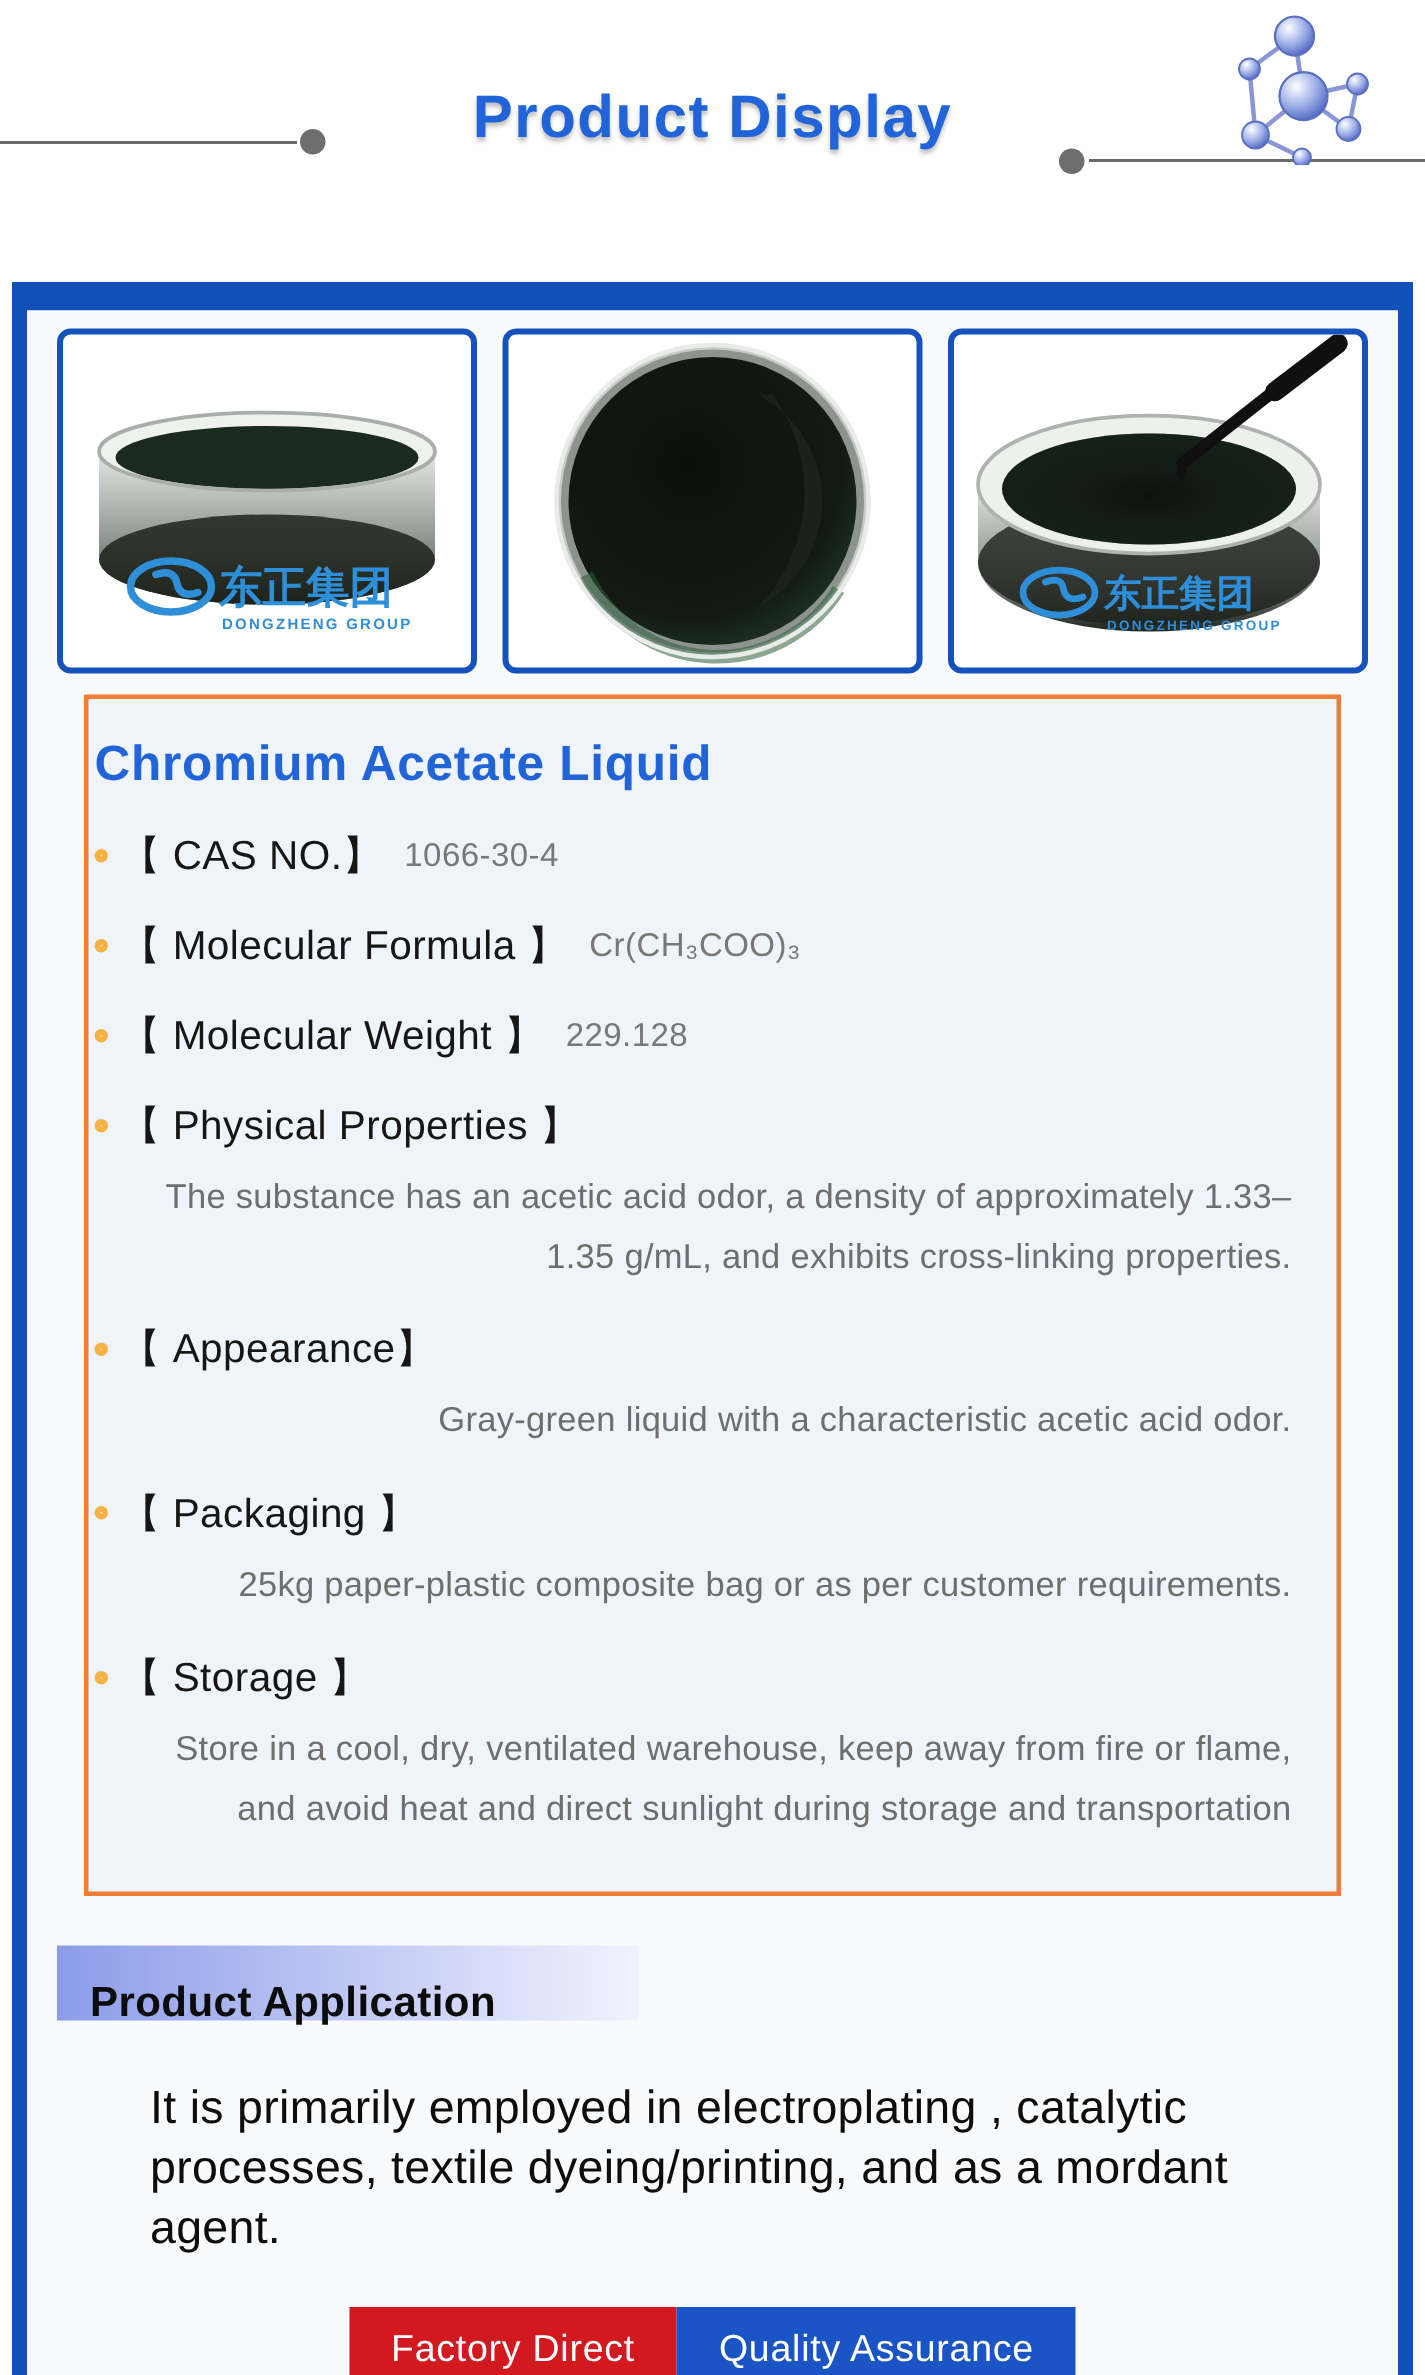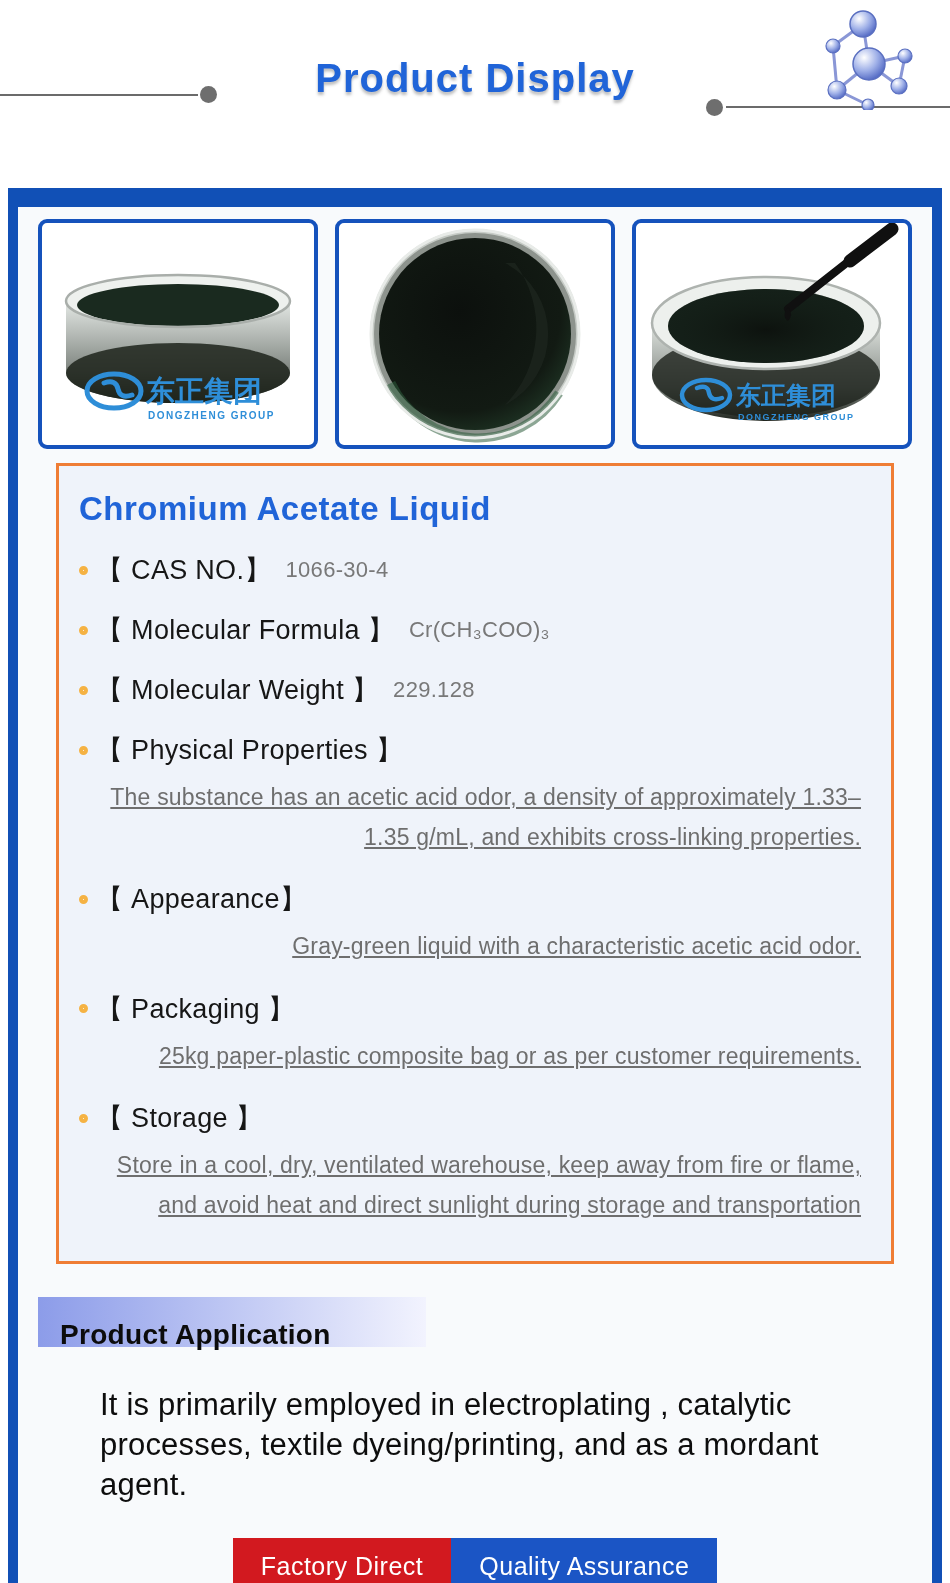--- a/index.html
+++ b/index.html
@@ -57,37 +57,37 @@
     overflow:hidden;display:flex;align-items:center;justify-content:center;text-align:right;
   }
   .photo-card svg{display:block;}
   .dish-logo-cn{font-size:29px;font-weight:bold;fill:var(--logo_blue);font-family:"Liberation Sans",sans-serif;}
   .dish-logo-en{font-size:10px;font-weight:bold;fill:var(--logo_blue);letter-spacing:1.5px;font-family:"Liberation Sans",sans-serif;}
   
   .info-card{
     margin:14px 18px 0 18px;
     border:3px solid var(--orange_border);
     background:var(--card_bg);
-    padding:24px 30px 36px 20px;
+    padding:24px 30px 36px 4px;
   }
   .product-title{
     color:var(--accent_blue);font-size:33px;font-weight:bold;letter-spacing:.5px;
     margin-bottom:24px;
   }
   .spec-item{margin-top:24px;text-align:right;}
   .spec-head{display:flex;align-items:center;}
   .bullet{
     flex:0 0 auto;width:9px;height:9px;border-radius:50%;
     border:4px solid var(--bullet_amber);background:#fff;margin-right:8px;
   }
   .spec-label{font-size:27px;color:var(--label_black);font-weight:500;letter-spacing:.3px;}
   .spec-value{font-size:22px;color:var(--value_gray);margin-left:14px;letter-spacing:.3px;}
   .spec-body{
     font-size:23px;color:var(--body_gray);line-height:1.72;
-    margin:10px 0 0 29px;max-width:795px;letter-spacing:.2px;text-decoration:underline;
+    margin:10px 0 0 29px;max-width:795px;letter-spacing:.2px;
   }
   
   .app-banner{
     margin-top:33px;width:388px;height:50px;
     background:linear-gradient(90deg,var(--banner_from),var(--banner_to));
     display:flex;align-items:center;padding-left:22px;
   }
   .app-banner-text{font-size:28px;font-weight:bold;color:#0c0c0c;letter-spacing:.3px;margin-top:26px;}
   .app-text{
     margin:38px 56px 0 62px;

